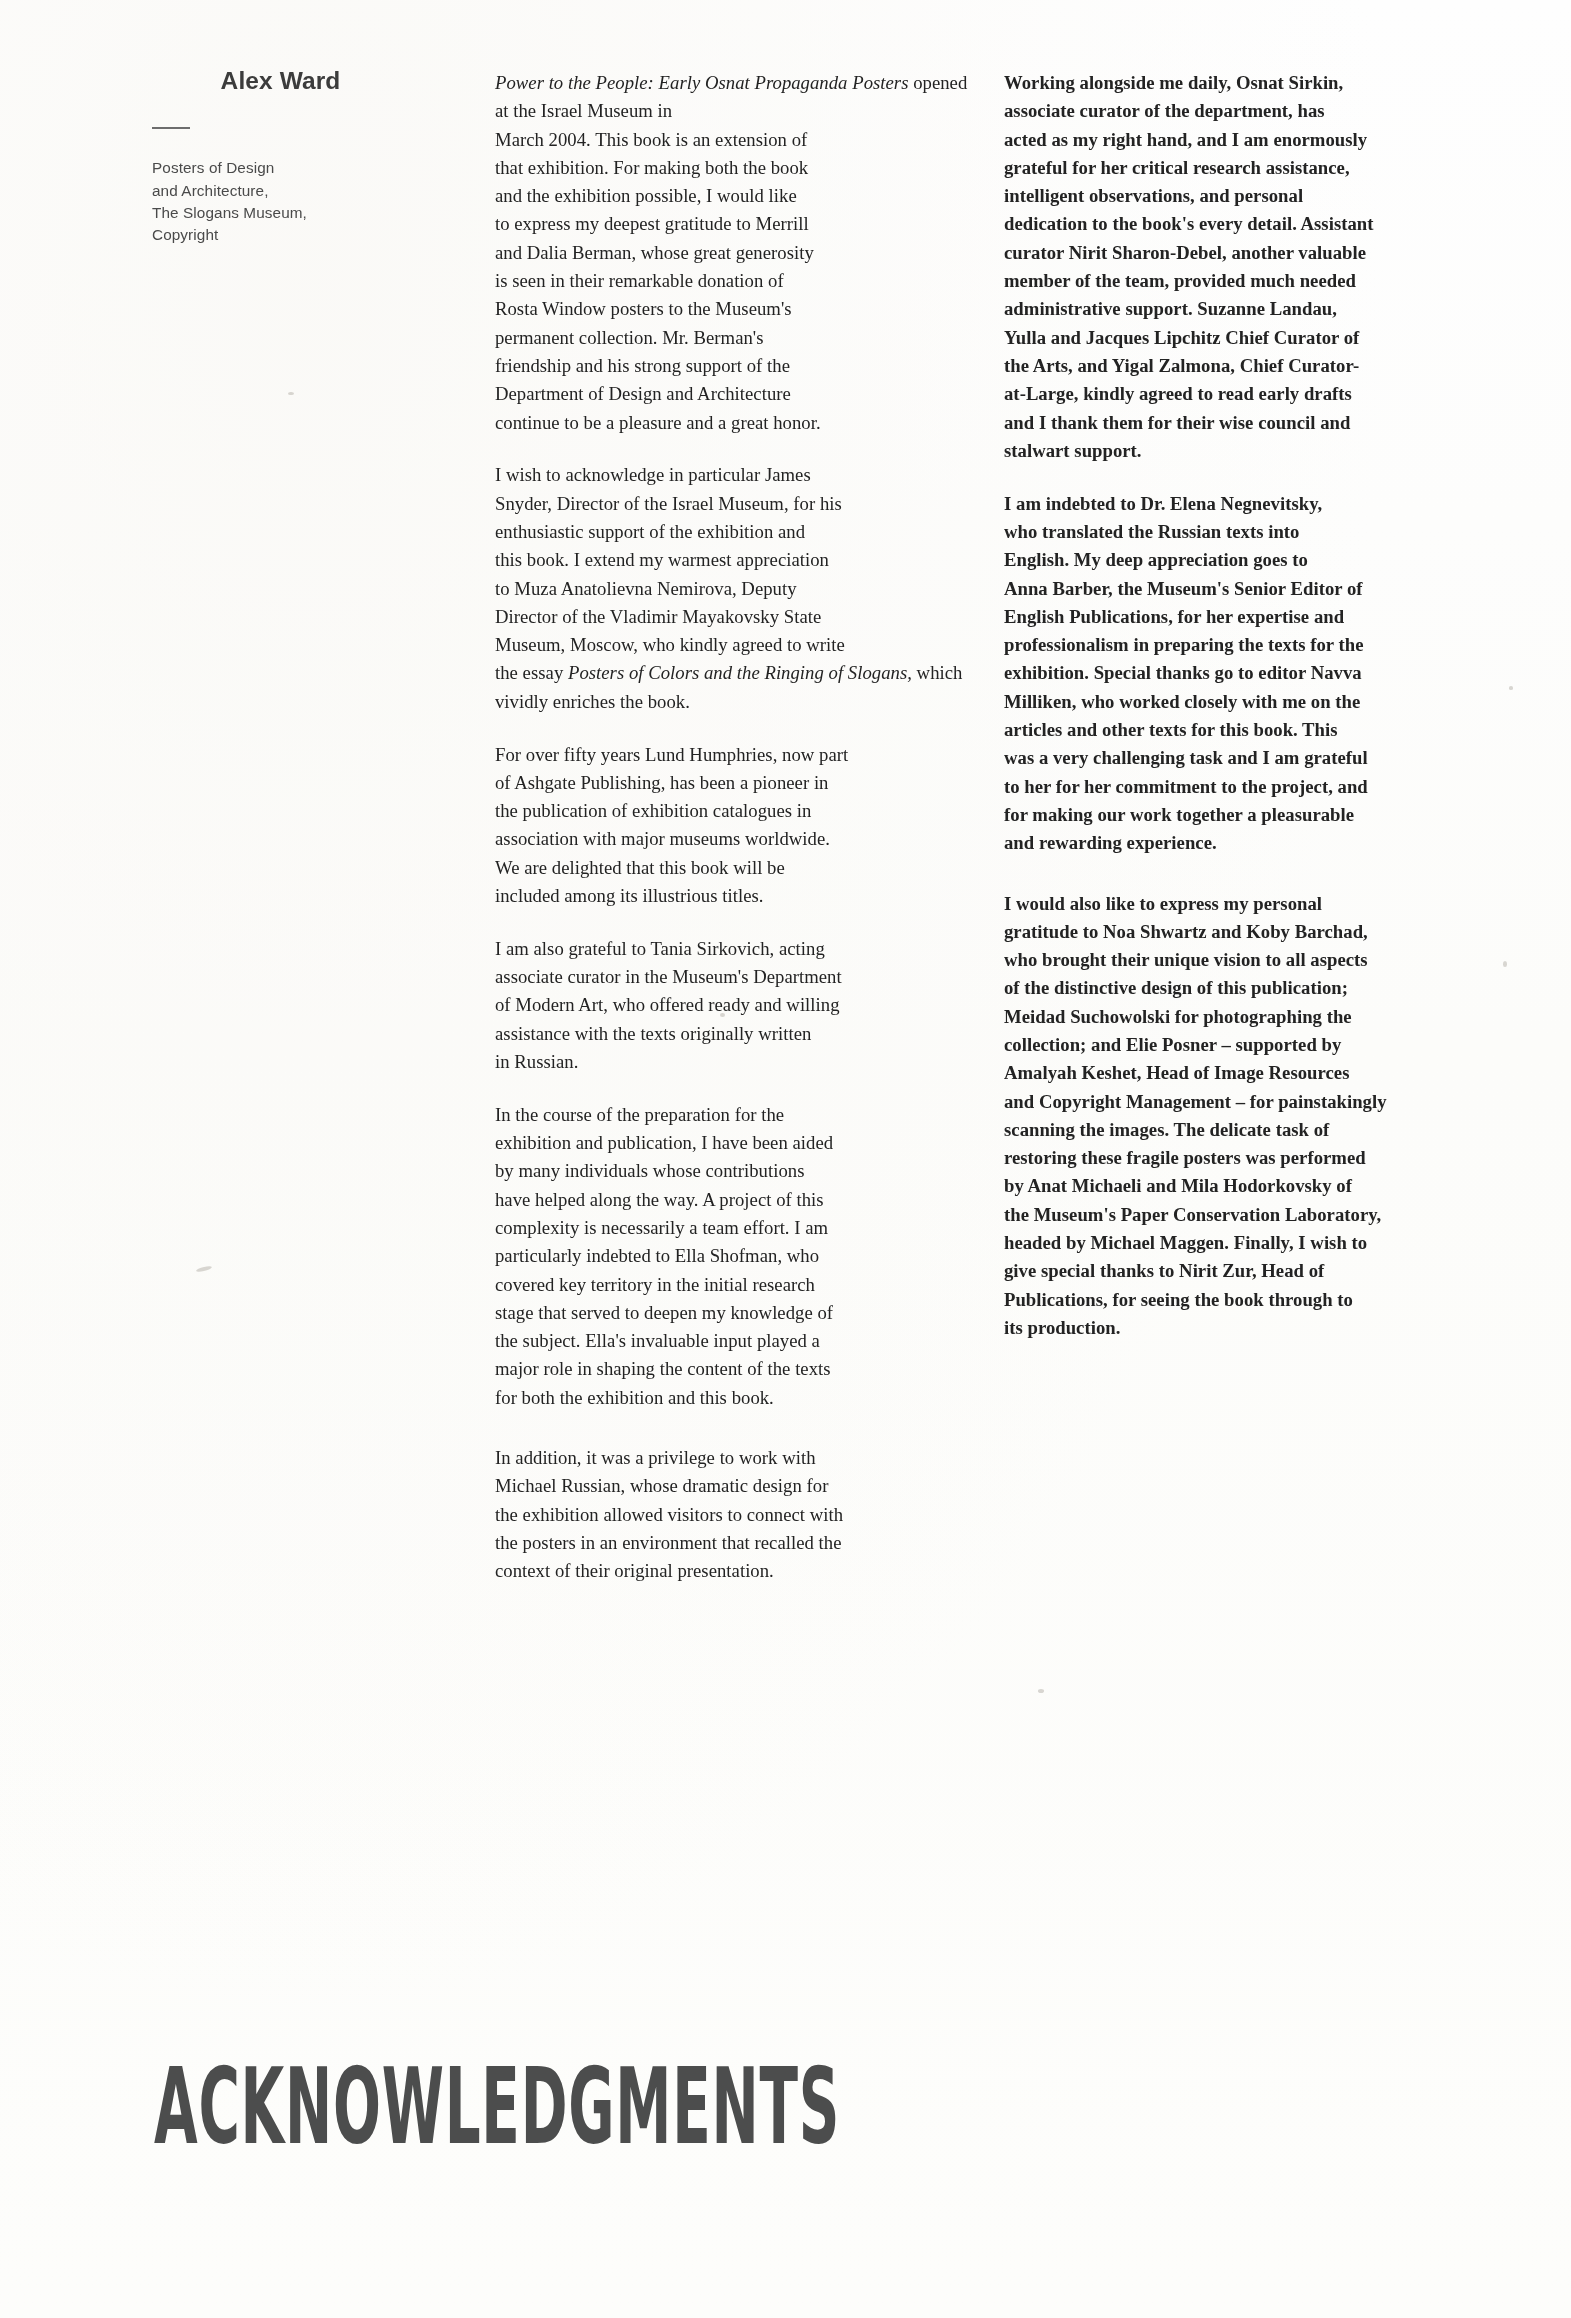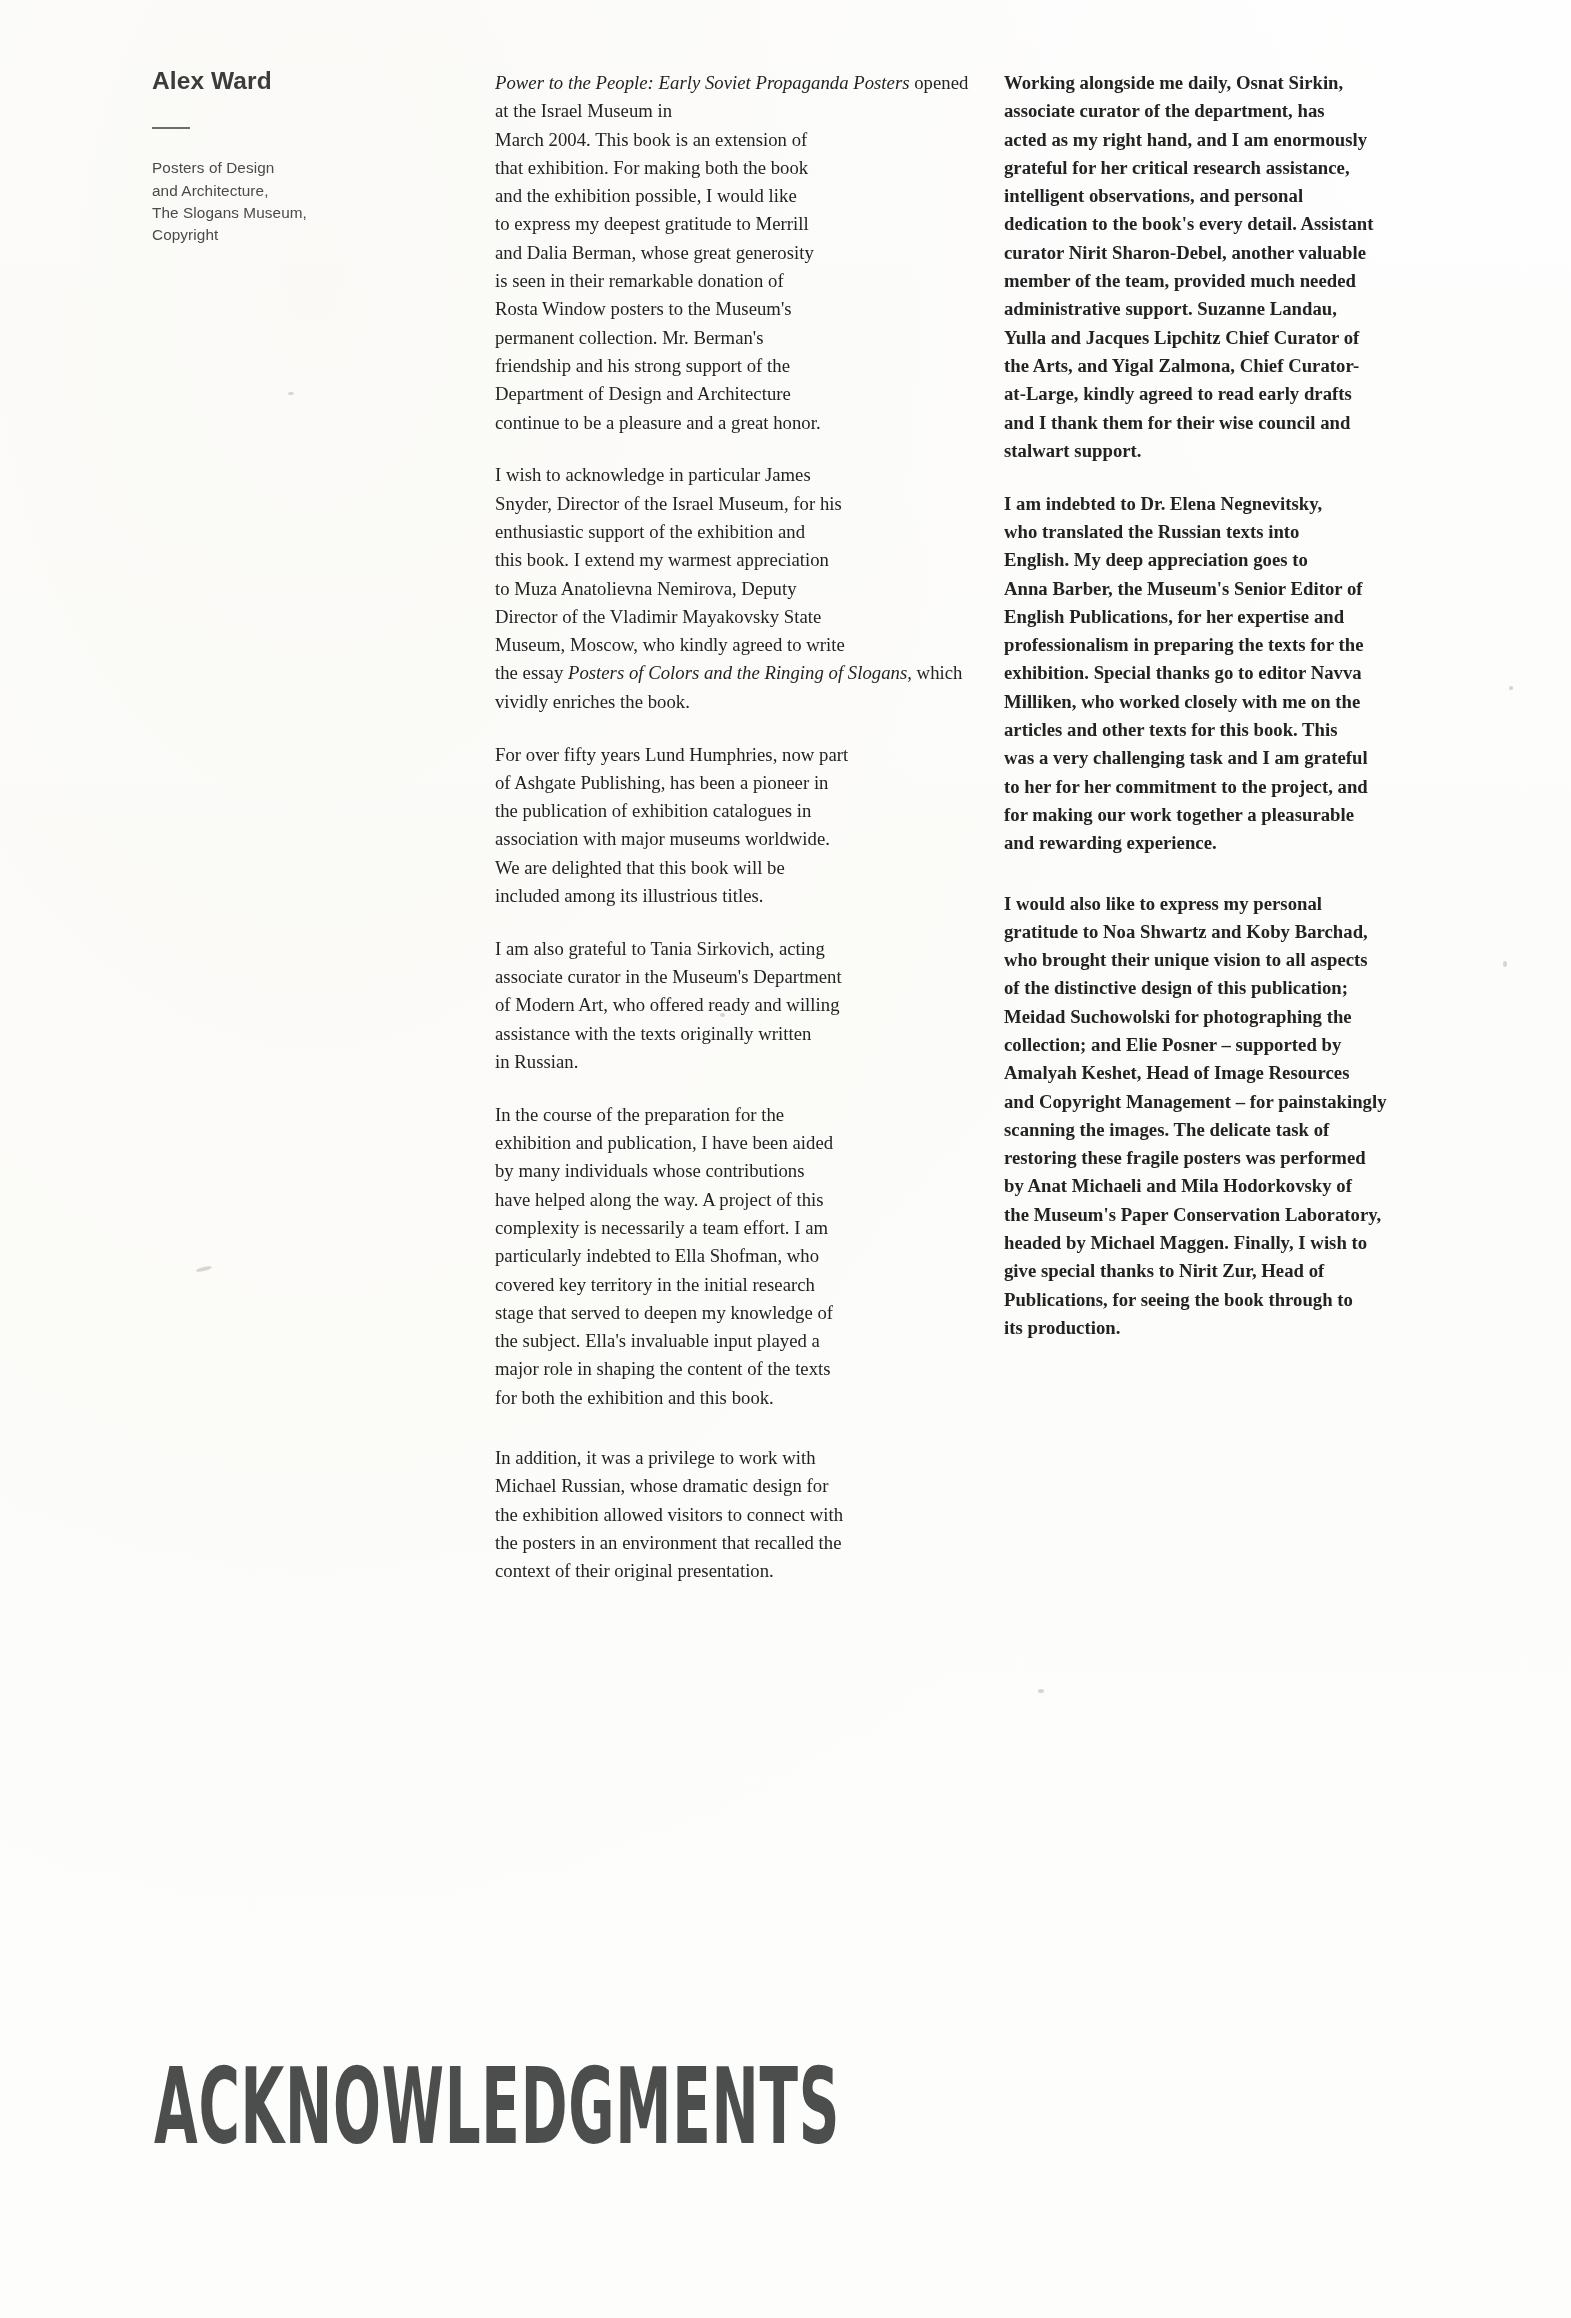--- a/index.html
+++ b/index.html
@@ -33,20 +33,21 @@
     width: 257px;
   }
   .author-name {
     font-family: "Liberation Sans", sans-serif;
     font-weight: bold;
     font-size: 24.5px;
     letter-spacing: 0.1px;
     color: #3c3c3c;
     line-height: 1.2;
     margin: 0;
+    text-align: center;
   }
   .rule {
     width: 38px;
     height: 1.8px;
     background: #6d6d6d;
     margin: 32px 0 28px 0;
   }
   .affiliation {
     font-family: "Liberation Sans", sans-serif;
     font-size: 15.3px;
@@ -119,21 +120,21 @@
     <div class="rule"></div>
     <div class="affiliation">
       <div>Posters of Design</div>
       <div>and Architecture,</div>
       <div>The Slogans Museum,</div>
       <div>Copyright</div>
     </div>
   </div>
 
   <div class="col col-1">
-    <p><em>Power to the People: Early Soviet Propaganda Posters</em><span> opened at the Israel Museum in
+    <p><em>Power to the People: Early Osnat Propaganda Posters</em><span> opened at the Israel Museum in
 March 2004. This book is an extension of
 that exhibition. For making both the book
 and the exhibition possible, I would like
 to express my deepest gratitude to Merrill
 and Dalia Berman, whose great generosity
 is seen in their remarkable donation of
 Rosta Window posters to the Museum's
 permanent collection. Mr. Berman's
 friendship and his strong support of the
 Department of Design and Architecture

